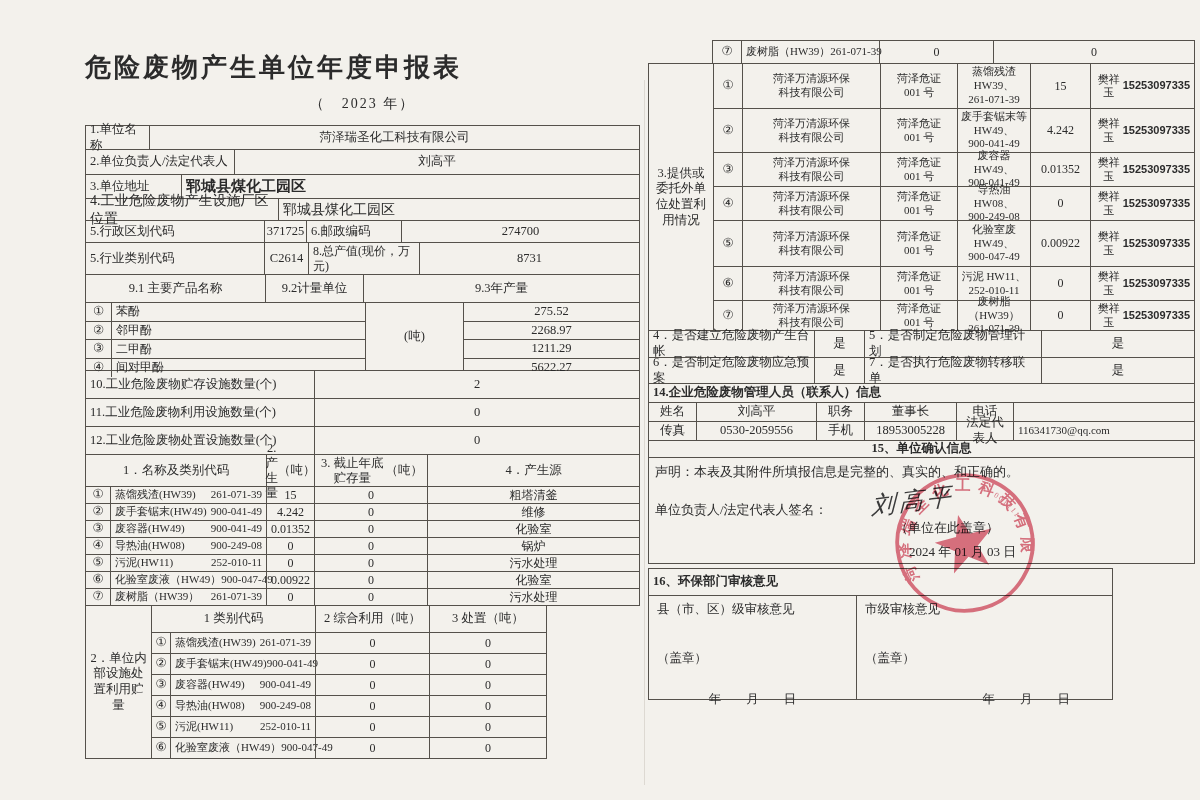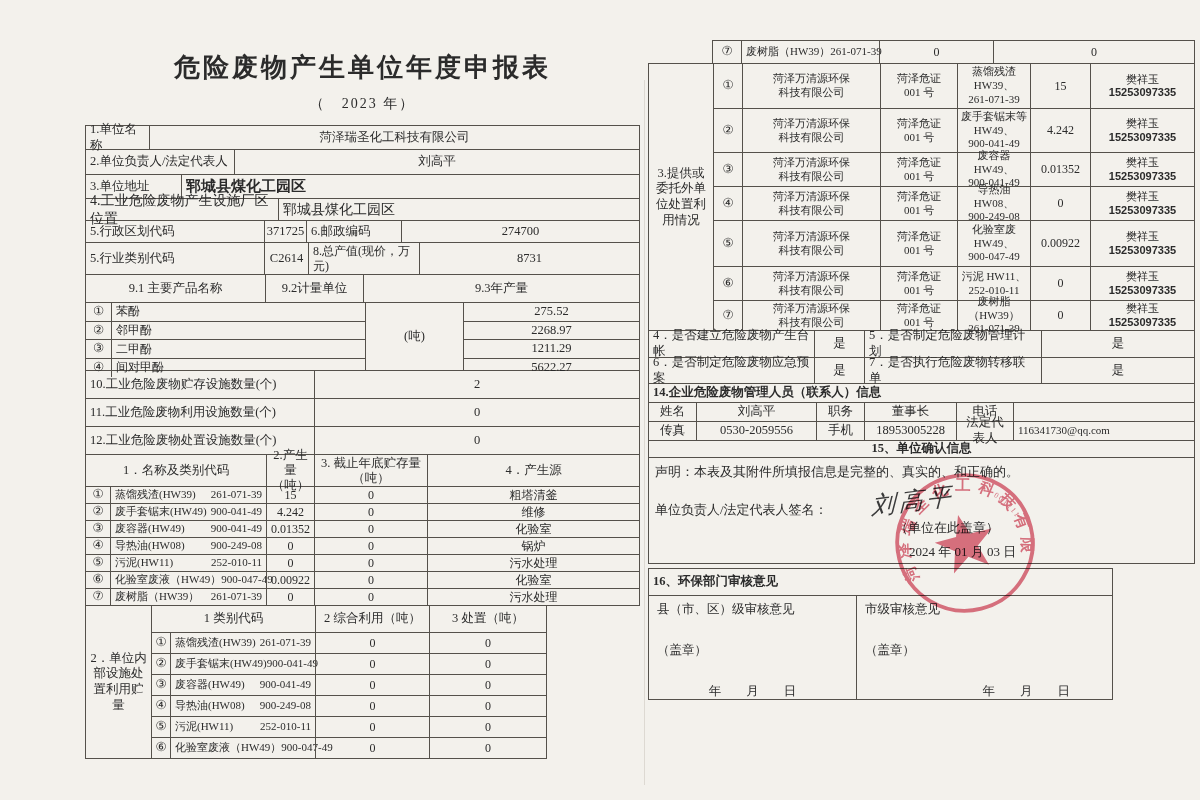--- a/index.html
+++ b/index.html
@@ -1,46 +1,46 @@
 <!DOCTYPE html>
 <html><head>
 <meta charset="utf-8">
 <style>
   html,body{margin:0;padding:0}
   body{width:1200px;height:800px;background:#f3f1ec;font-family:"Liberation Serif",serif;color:#2b2b2b;position:relative;overflow:hidden}
   .page{position:absolute}
-  .title{font-size:26px;font-weight:bold;text-align:center;letter-spacing:3px;margin-top:10px}
+  .title{font-size:26px;font-weight:bold;letter-spacing:3px;margin-top:10px}
   .subtitle{font-size:14px;text-align:center;margin:10px 0 12px 0;letter-spacing:2px}
   .t{border:1px solid #55514b;font-size:12.5px;box-sizing:border-box;background:transparent}
   .r{display:flex;align-items:stretch;box-sizing:border-box}
   .r + .r{border-top:1px solid #55514b}
   .r > * + *{border-left:1px solid #55514b}
   .c{display:flex;align-items:center;justify-content:center;text-align:center;box-sizing:border-box;padding:1px 4px;min-width:0;line-height:1.25}
   .col{display:flex;flex-direction:column;min-width:0;box-sizing:border-box}
   .col > .r + .r{border-top:1px solid #55514b}
   .fr{flex:1}
   .l{justify-content:flex-start;text-align:left}
   .sb{justify-content:space-between}
   .b{font-weight:bold}
   .pre{white-space:pre-line}
-  .vcol{flex-direction:column;line-height:1.2}
+  .vcol{flex-direction:row;line-height:1.2}
   .fs11{font-size:11px}
   .fs12{font-size:12px}
   .fs10{font-size:14px}
   .big{font-size:15px;font-weight:bold}
   .phone{font-family:"Liberation Sans",sans-serif;font-weight:bold;font-size:11px}
   .nm{font-size:11px;white-space:nowrap}
   .cd{font-size:11px;white-space:nowrap}
   .foldline{position:absolute;left:644px;top:80px;width:1px;height:705px;background:#ddd9d2}
   .confirmcell{position:relative;flex:1;box-sizing:border-box}
   .abs{position:absolute;line-height:1.3}
   .sig{font-size:24px;font-style:italic;letter-spacing:4px;transform:rotate(-7deg) skewX(-8deg);color:#3a3a3a}
   .stamp{position:absolute;left:242px;top:428px;opacity:.82;z-index:5;mix-blend-mode:multiply}
   .reviewcell{position:relative;box-sizing:border-box;display:block;padding:5px 8px;font-size:12.5px}
-  .rv-seal{margin-top:24px}
+  .rv-seal{margin-top:32px}
   .rv-date{margin-top:24px;text-align:center}
   .rv-date.right{text-align:right;padding-right:34px}
 </style>
 </head>
 <body>
 
 <div class="foldline"></div>
 
 <div class="page" id="page-left" style="left:85px;top:40px;width:555px">
   <div class="title">危险废物产生单位年度申报表</div>

